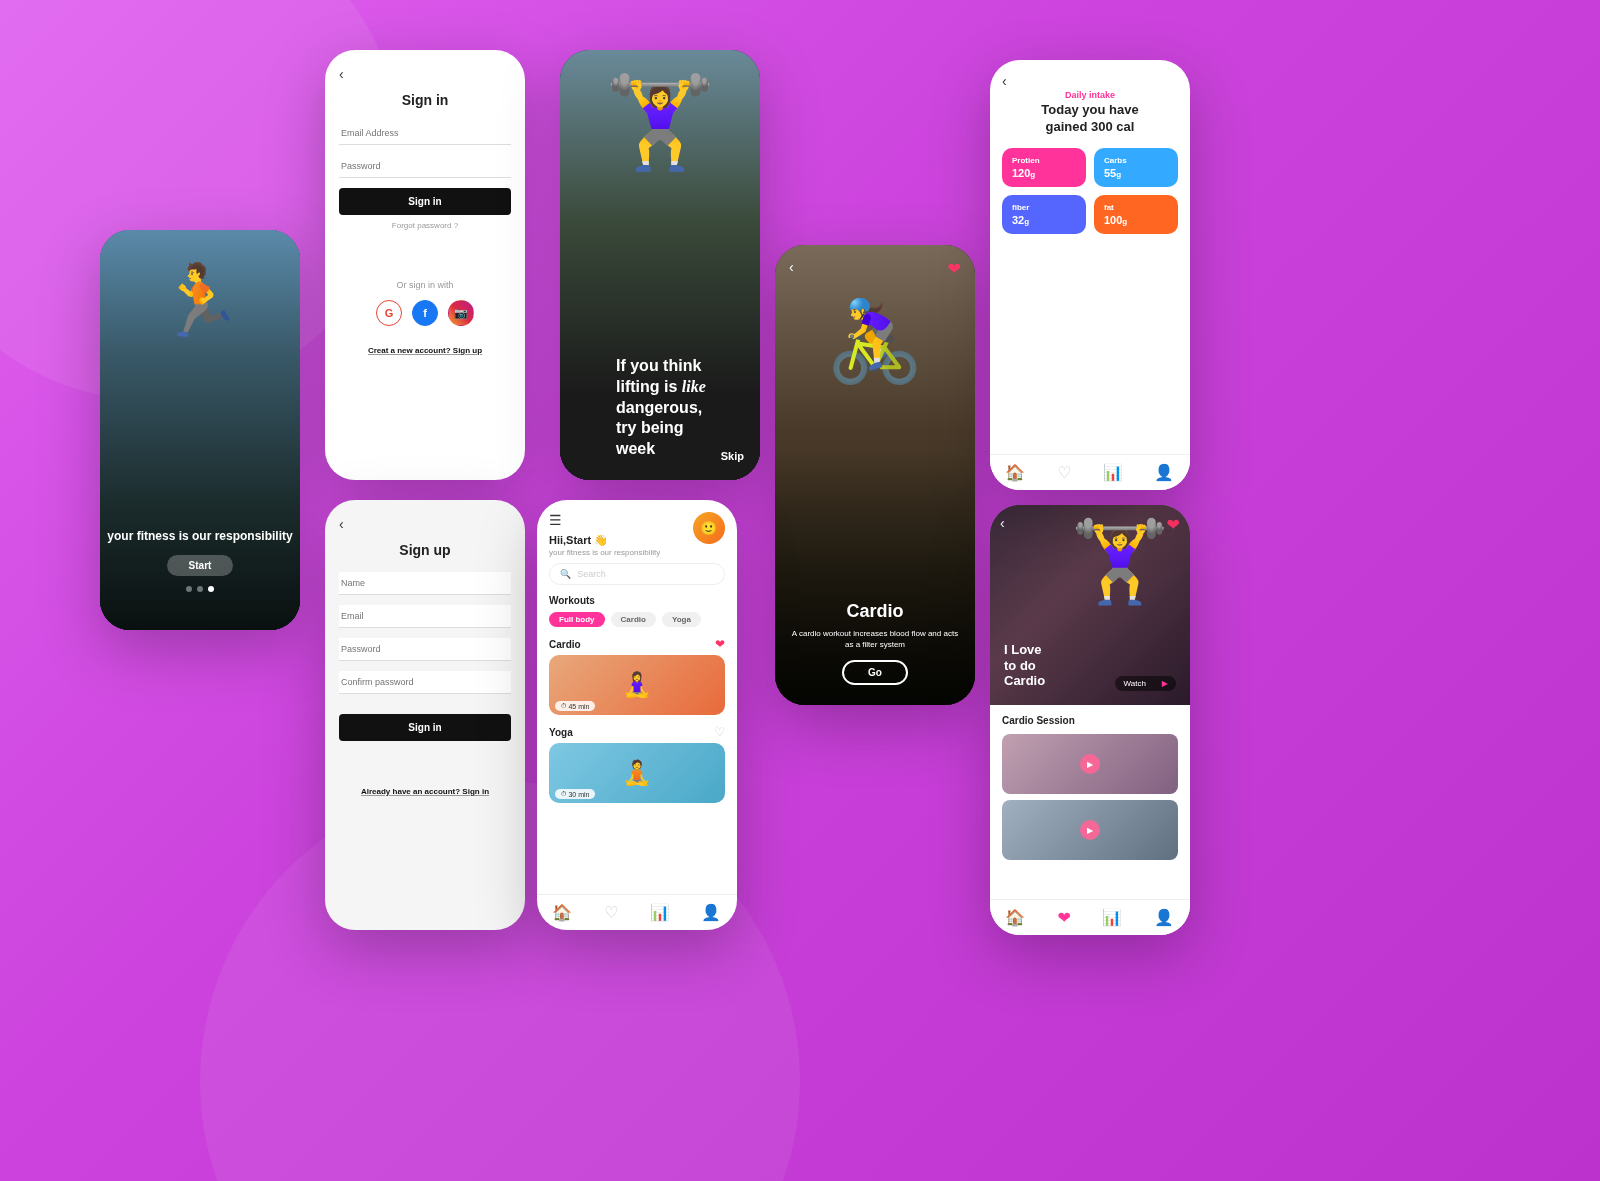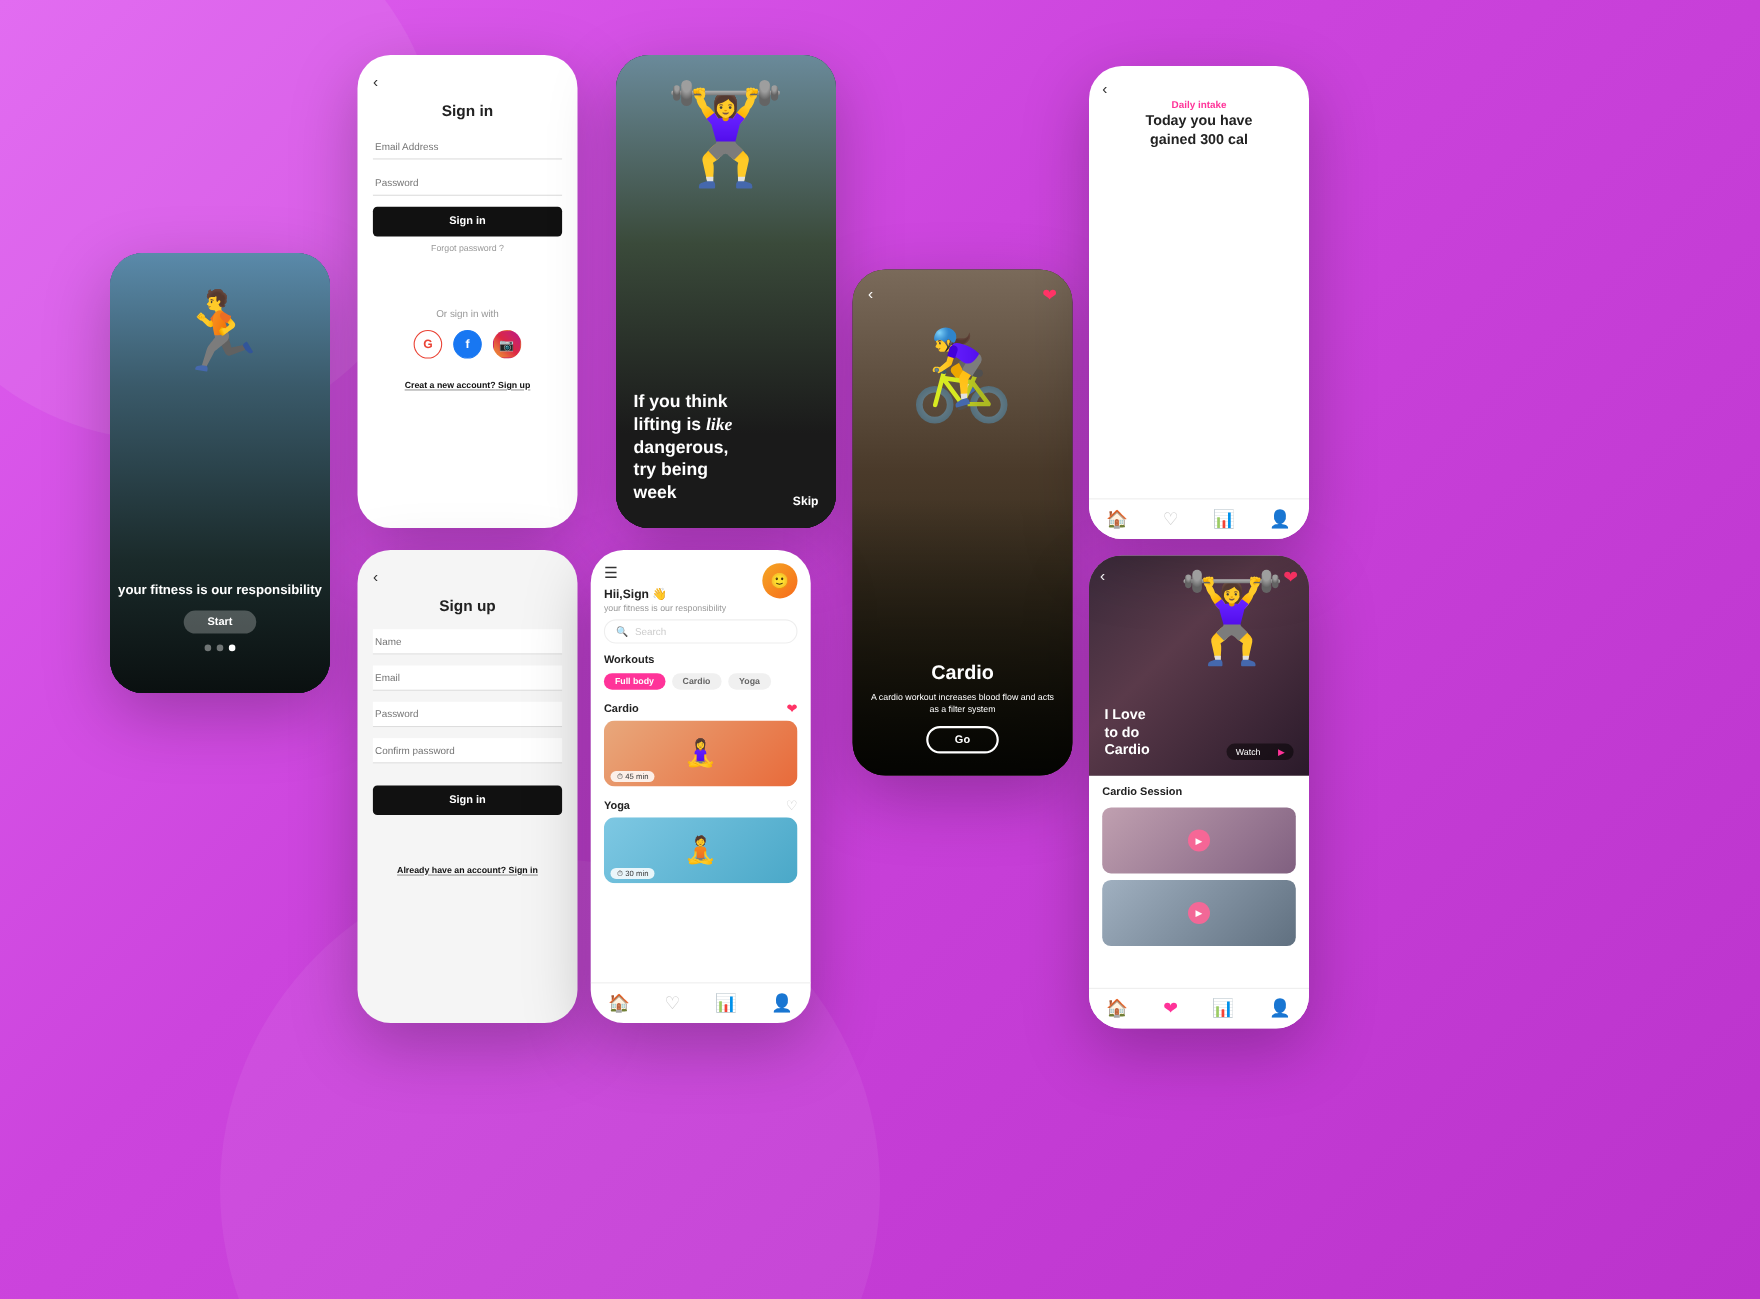--- a/index.html
+++ b/index.html
@@ -151,20 +151,21 @@
     #screen3 .motive-text {
       position: absolute;
       bottom: 20px; left: 16px; right: 16px;
       z-index: 3;
       color: #fff;
     }
     #screen3 .motive-text p {
       font-size: 16px;
       font-weight: 700;
       line-height: 1.3;
+      margin-left: 40px;
     }
     #screen3 .motive-text p em {
       font-style: italic;
       font-family: Georgia, serif;
     }
     #screen3 .skip-btn {
       position: absolute;
       bottom: 18px; right: 16px;
       color: #fff;
       font-size: 11px;
@@ -505,21 +506,21 @@
       <span>Already have an account?</span>&nbsp;<span style="font-weight:700;color:#111;">Sign in</span>
     </p>
   </div>
 </div>
 
 <div class="phone-card" id="screen6">
   <div class="dashboard-screen">
     <div class="dash-header">
       <div class="dash-header-left">
         <span class="dash-menu">☰</span>
-        <span class="dash-greeting">Hii,Sign 👋</span>
+        <span class="dash-greeting">Hii,Start 👋</span>
         <span class="dash-subtext">your fitness is our responsibility</span>
       </div>
       <div class="dash-avatar">🙂</div>
     </div>
 
     <div class="search-bar">
       <span style="color:#ccc;">🔍</span>
       <span style="color:#ccc;font-size:9px;">Search</span>
     </div>
 
@@ -607,20 +608,38 @@
     <span class="nutrition-back">‹</span>
     <p class="nutrition-label">Daily intake</p>
     <p class="nutrition-title">
       <span>Today you have</span><br>
       <span>gained 300 cal</span>
     </p>
 
     
 
     
+    <div class="macro-grid">
+      <div class="macro-card macro-pink">
+        <div class="macro-label">Protien</div>
+        <div class="macro-value">120<span class="macro-unit">g</span></div>
+      </div>
+      <div class="macro-card macro-blue">
+        <div class="macro-label">Carbs</div>
+        <div class="macro-value">55<span class="macro-unit">g</span></div>
+      </div>
+      <div class="macro-card macro-indigo">
+        <div class="macro-label">fiber</div>
+        <div class="macro-value">32<span class="macro-unit">g</span></div>
+      </div>
+      <div class="macro-card macro-orange">
+        <div class="macro-label">fat</div>
+        <div class="macro-value">100<span class="macro-unit">g</span></div>
+      </div>
+    </div>
   </div>
 
   <div class="nutrition-bottom-nav">
     <span class="nav-icon nav-inactive">🏠</span>
     <span class="nav-icon nav-inactive">♡</span>
     <span class="nav-icon" style="color:#ff3399;">📊</span>
     <span class="nav-icon nav-inactive">👤</span>
   </div>
 </div>
 

